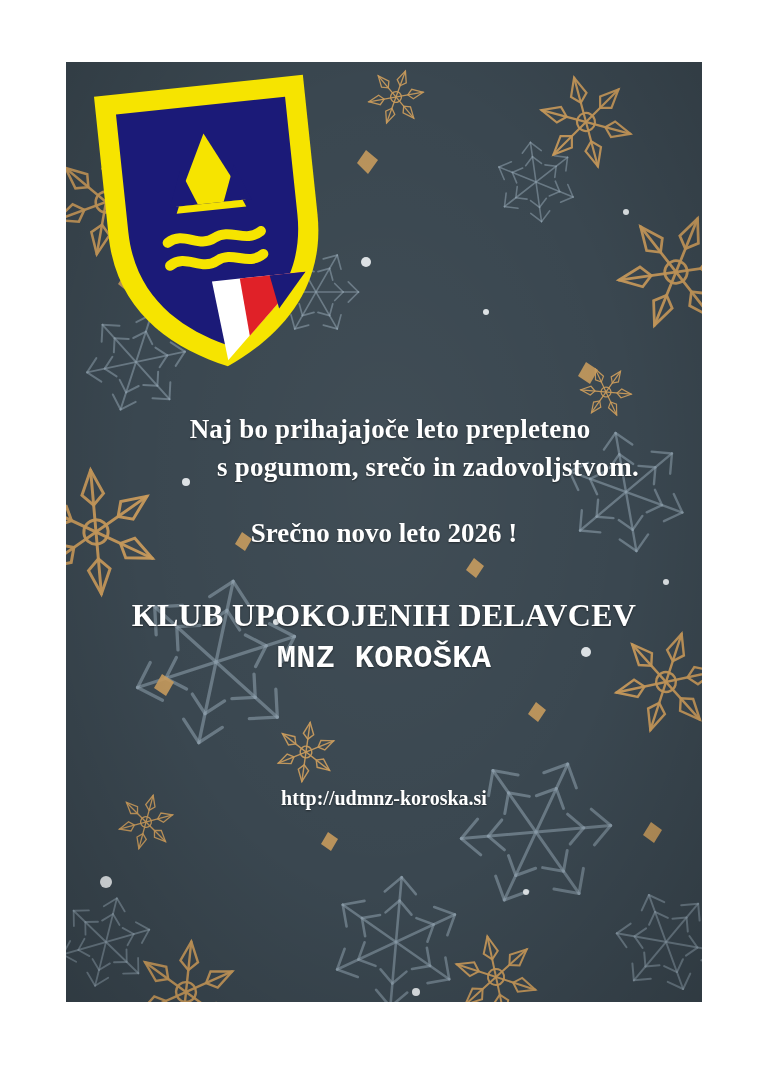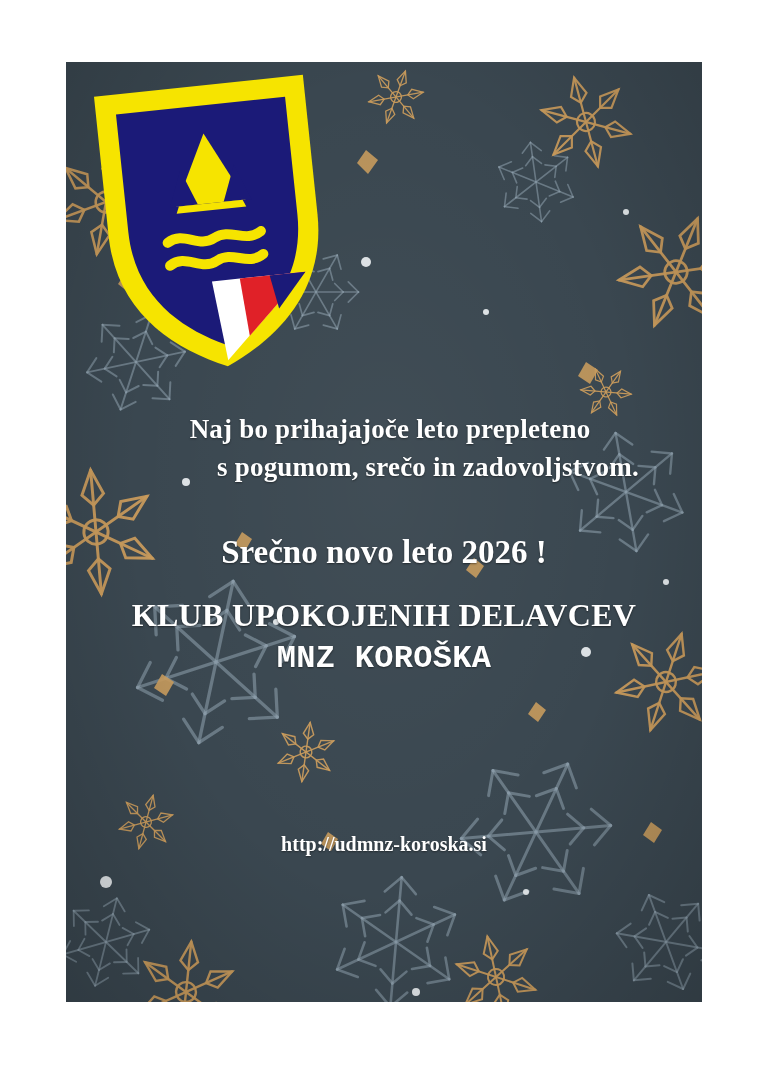--- a/index.html
+++ b/index.html
@@ -73,24 +73,24 @@
     line-height: 38px;
     letter-spacing: 0.2px;
     text-shadow: 0 1px 2px rgba(0,0,0,0.45);
   }
 
   .greet-1 { position: absolute; top: 348px; width: 636px; margin-left: 6px; }
   .greet-2 { position: absolute; top: 386px; width: 724px; }
 
   .wish-line {
     position: absolute;
-    top: 471px;
-    width: 636px;
-    font-weight: bold;
-    font-size: 33px;
+    top: 452px;
+    width: 636px;
+    font-weight: bold;
+    font-size: 27px;
     line-height: 38px;
     text-shadow: 0 1px 2px rgba(0,0,0,0.45);
   }
 
   .club-line {
     position: absolute;
     width: 636px;
     font-weight: bold;
     font-size: 32px;
     line-height: 42px;
@@ -101,21 +101,20 @@
   .club-2 { top: 576px; font-family: Liberation Mono, monospace; }
 
   .url-line {
     position: absolute;
     top: 725px;
     width: 636px;
     font-family: "Liberation Serif", serif;
     font-weight: bold;
     font-size: 20px;
     text-shadow: 0 1px 2px rgba(0,0,0,0.45);
-    margin-top: 46px;
   }
 </style>
 </head>
 <body>
 
 <div class="page">
 
   <div class="card">
 
     <div class="snow-layer">

